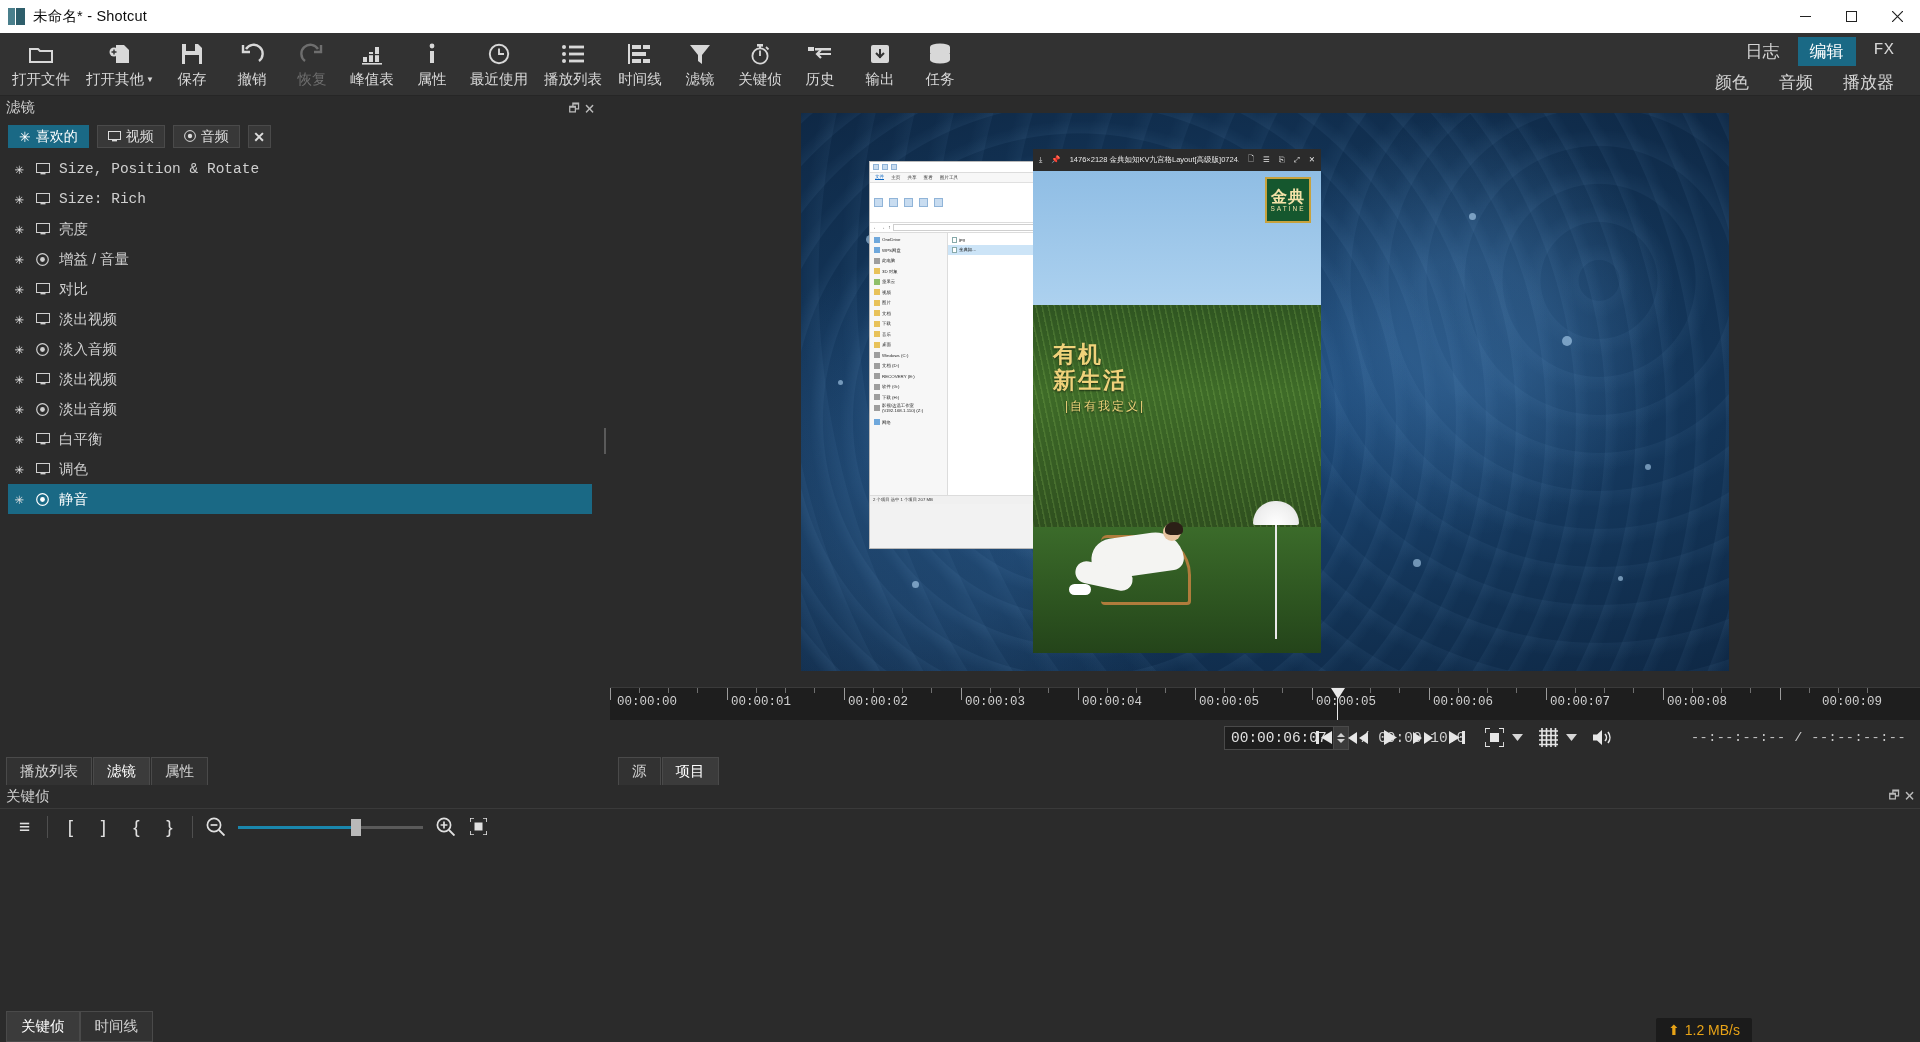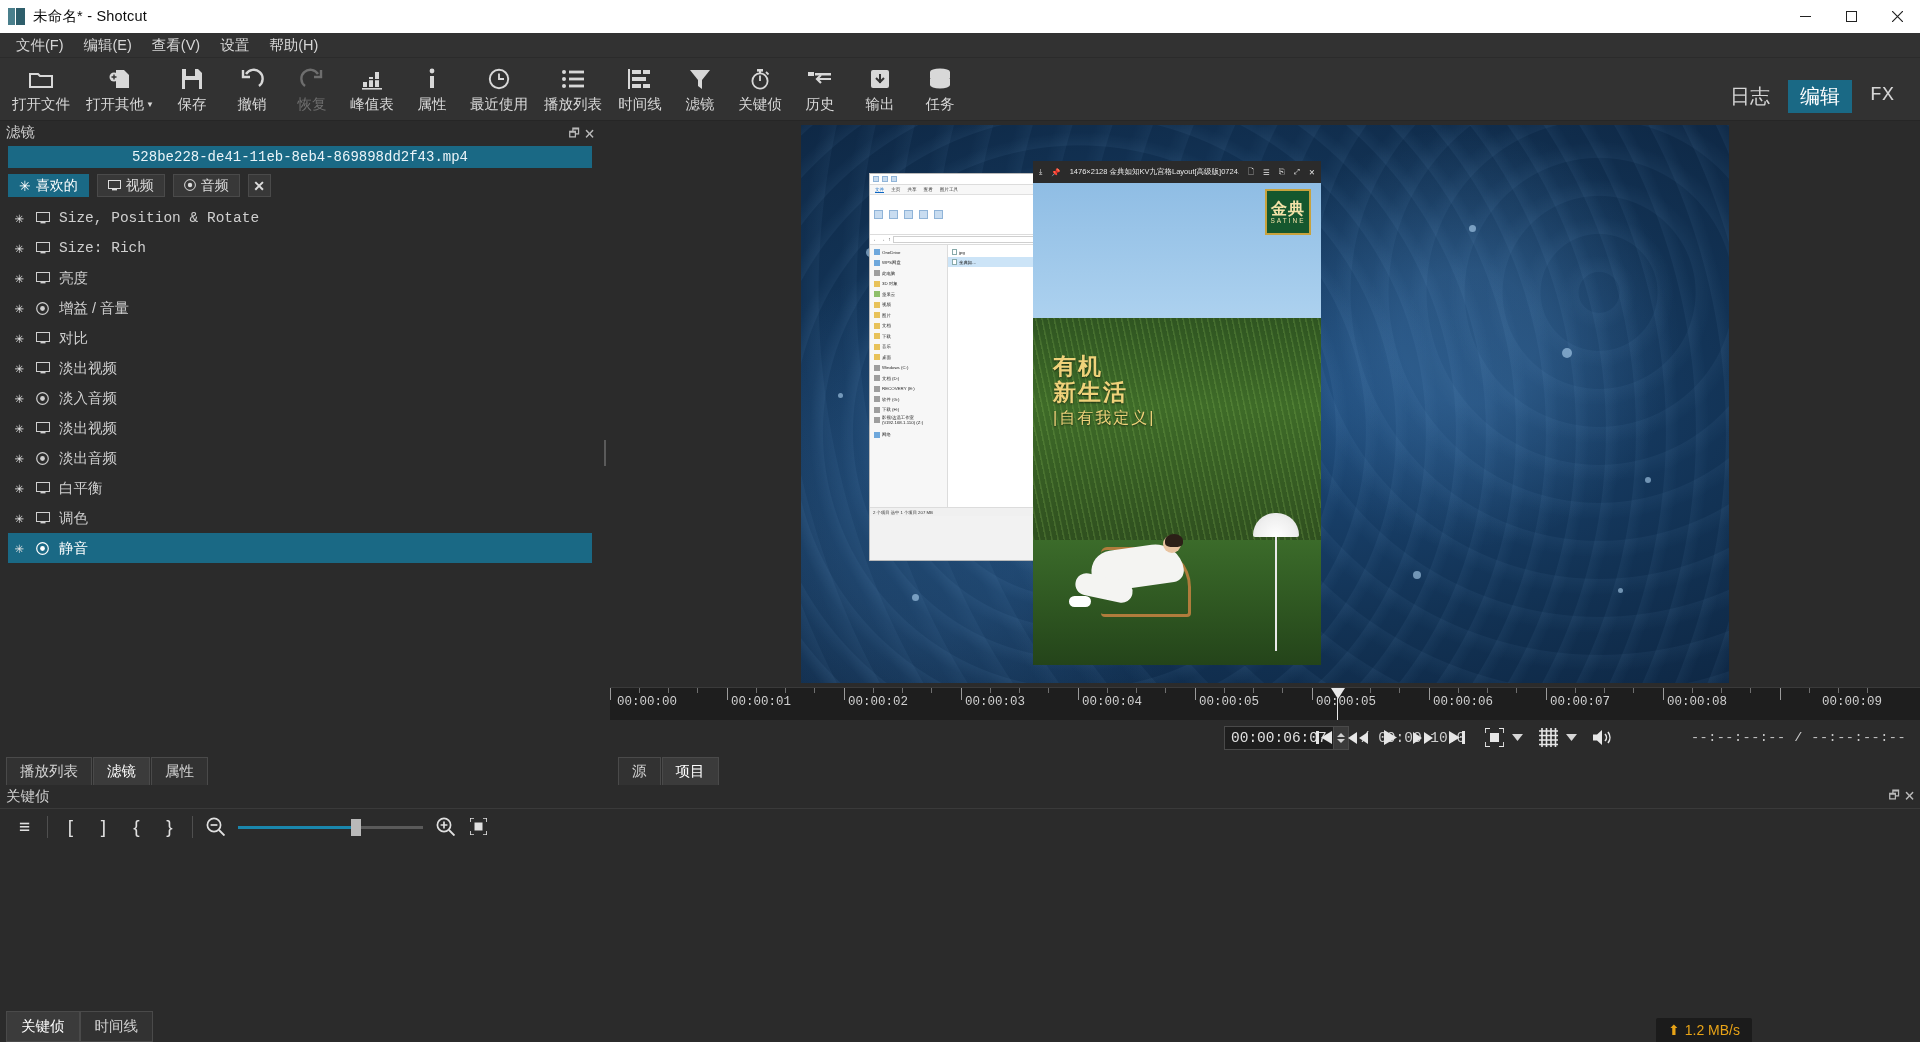--- a/index.html
+++ b/index.html
@@ -40,21 +40,21 @@
     display:flex; flex-direction:column; align-items:center; justify-content:flex-start;
     color:#d8d8d8; cursor:default;
   }
   .tb-btn.disabled { color:#6e6e6e; }
   .tb-ico { height:30px; display:flex; align-items:center; justify-content:center; }
   .tb-lbl { font-size:14.5px; line-height:20px; white-space:nowrap; }
   .tb-lbl .caret { font-size:8px; vertical-align:middle; margin-left:2px; }
 
   .tb-right { position:absolute; right:14px; top:4px; display:flex; flex-direction:column; gap:2px; }
   .tb-right-row { display:flex; justify-content:flex-end; gap:6px; }
-  .tb-tab { padding:3px 12px; font-size:20px; color:#d5d5d5; cursor:default;margin-top:18px; }
+  .tb-tab { padding:3px 12px; font-size:17px; color:#d5d5d5; cursor:default; }
   .tb-tab.active { background:#1a6985; color:#fff; }
   .tb-tab.mono { font-family:"Liberation Mono", monospace; }
 
   
   .body { flex:1; display:flex; min-height:0; background:#2b2b2b; }
 
   
   .leftdock { width:600px; display:flex; flex-direction:column; background:#2b2b2b; flex:0 0 600px; }
   .dock-title {
     height:23px; display:flex; align-items:center; padding:0 6px;
@@ -175,21 +175,21 @@
   .vw-logo {
     position:absolute; right:10px; top:6px; width:46px; height:46px;
     background:#15572e; border:2px solid #c8a23d; display:flex; flex-direction:column;
     align-items:center; justify-content:center; color:#f3e2a8;
   }
   .vw-logo .l1 { font-size:16px; line-height:17px; font-weight:bold; letter-spacing:1px; }
   .vw-logo .l2 { font-size:6.5px; letter-spacing:2px; }
   .vw-text { position:absolute; left:20px; top:170px; color:#efd27a; text-shadow:0 1px 2px rgba(0,0,0,.6); }
   .vw-text .t1 { font-size:23px; font-weight:bold; line-height:26px; letter-spacing:2px; }
   .vw-text .t2 { font-size:23px; font-weight:bold; line-height:27px; letter-spacing:2px; }
-  .vw-text .t3 { font-size:16px; line-height:20px; letter-spacing:2px; margin-top:2px; }
+  .vw-text .t3 { font-size:12px; line-height:20px; letter-spacing:2px; margin-top:2px;margin-left:12px; }
   .vw-lamp-pole { position:absolute; right:44px; bottom:14px; width:2px; height:120px; background:#e9e9e9; }
   .vw-lamp-head { position:absolute; right:22px; bottom:128px; width:46px; height:24px;
     background:radial-gradient(ellipse at 50% 100%, #fff 0%, #efefef 60%, #d8d8d8 100%);
     border-radius:46px 46px 4px 4px; }
   .vw-person { position:absolute; left:28px; bottom:26px; width:120px; height:120px; }
   .vw-chair { position:absolute; left:40px; bottom:22px; width:90px; height:70px;
     border:3px solid #b07c3c; border-radius:6px 40px 4px 4px; border-left:none; }
   .vw-body { position:absolute; left:30px; bottom:52px; width:92px; height:40px; background:#f4f4f2; border-radius:22px 30px 12px 10px; transform:rotate(-8deg); }
   .vw-legs { position:absolute; left:14px; bottom:40px; width:58px; height:22px; background:#f4f4f2; border-radius:14px; transform:rotate(12deg); }
   .vw-shoe { position:absolute; left:8px; bottom:32px; width:22px; height:11px; background:#ffffff; border-radius:6px; }
@@ -272,27 +272,20 @@
           </svg>
       </div>
       <div class="win-btn close">
         <svg width="11" height="11" viewBox="0 0 11 11">
             <path d="M0 0 L11 11 M11 0 L0 11" stroke="#222" stroke-width="1.2"></path>
           </svg>
       </div>
     </div>
   </div>
 
-  <div class="menubar">
-    <div class="menu-item">文件(F)</div>
-    <div class="menu-item">编辑(E)</div>
-    <div class="menu-item">查看(V)</div>
-    <div class="menu-item">设置</div>
-    <div class="menu-item">帮助(H)</div>
-  </div>
 
   <div class="toolbar">
 
     <div class="tb-btn">
       <span class="tb-ico">
         <svg width="26" height="22" viewBox="0 0 26 22">
             <path d="M2 6 h8 l2 2 h12 v11 H2 Z" fill="none" stroke="#d8d8d8" stroke-width="2"></path>
           </svg>
       </span>
       <span class="tb-lbl">打开文件</span>
@@ -473,21 +466,20 @@
 
     <div class="leftdock">
       <div class="dock-title">
         <span>滤镜</span>
         <span class="dock-tools">
           <span>🗗</span>
           <span>🗙</span>
         </span>
       </div>
 
-      <div class="filter-header">528be228-de41-11eb-8eb4-869898dd2f43.mp4</div>
 
 
       <div class="chiprow">
         <div class="chip active">
           <span>✳</span>
           <span>喜欢的</span>
         </div>
         <div class="chip">
           <span>
             <svg width="13" height="11" viewBox="0 0 13 11">

